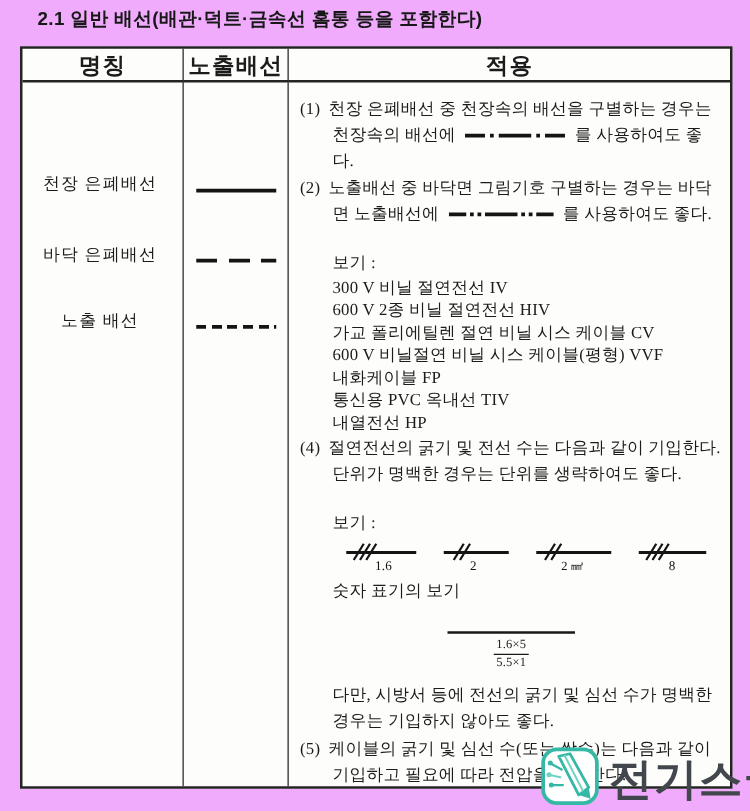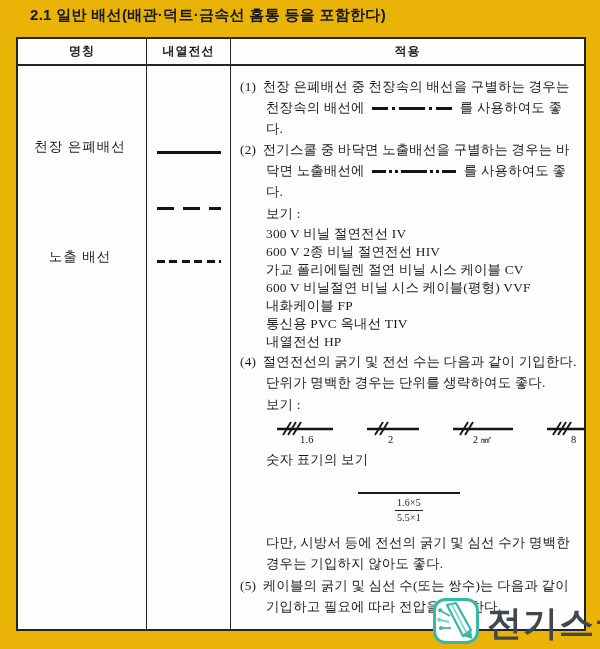--- a/index.html
+++ b/index.html
@@ -5,39 +5,39 @@
   html,body{margin:0;padding:0;}
   body{
     width:600px;height:649px;
     background:#f2f2ef;
     font-family:"Liberation Serif","DejaVu Serif",serif;
     color:#1b1b1b;
     -webkit-font-smoothing:antialiased;
   }
   .page{
     position:relative;width:600px;height:649px;
-    background:#eab308;overflow:hidden;
+    background:#f0abfc;overflow:hidden;
   }
   .doc-title{
     position:absolute;left:30px;top:6px;
     font-family:"Liberation Sans","DejaVu Sans",sans-serif;
     font-size:15px;font-weight:600;letter-spacing:.3px;color:#181818;
   }
   
   .sym-table{
     position:absolute;left:16px;top:37px;width:570px;height:594px;
     border:2px solid #242424;box-sizing:border-box;
     display:grid;grid-template-columns:129px 84px 1fr;grid-template-rows:27px 1fr;
     background:#fdfdfb;
   }
   .hcell{
     border-bottom:2.4px solid #242424;
     display:flex;align-items:center;justify-content:center;
     font-family:"Liberation Sans","DejaVu Sans",sans-serif;
-    font-size:12px;font-weight:600;letter-spacing:1px;
+    font-size:18px;font-weight:600;letter-spacing:1px;
   }
   .vline{border-right:1.6px solid #242424;}
   .bcell{position:relative;overflow:hidden;}
   
   .wire-label{
     position:absolute;left:0;right:4px;text-align:center;
     font-size:13.5px;letter-spacing:1px;
   }
   .wl-0{top:72px;} .wl-1{top:129px;} .wl-2{top:182px;}
   
@@ -45,26 +45,26 @@
   .lm-0{top:85px;}
   .lm-1{top:141px;background:repeating-linear-gradient(90deg,#141414 0 17px,transparent 17px 26px);}
   .lm-2{top:194px;background:repeating-linear-gradient(90deg,#141414 0 8px,transparent 8px 12.5px);}
   
   .app{
     padding:10px 6px 0 9px;
     font-size:13.4px;line-height:21px;letter-spacing:.2px;
   }
   p.item{margin:0;padding-left:26px;text-indent:-26px;}
   .num{margin-right:3px;}
-  .ex-label{margin:1px 0 1px 26px;}
+  .ex-label{margin:18px 0 1px 26px;}
   .ex-list{margin-left:26px;line-height:18px;}
   .ex-list div{white-space:nowrap;}
   .inline-sym{vertical-align:middle;margin:0 4px;}
   
-  .wirerow{display:flex;gap:32px;margin:5px 0 2px 36px;}
+  .wirerow{display:flex;gap:20px;margin:5px 0 2px 36px;}
   .wmark svg{display:block;}
   .numheading{margin:2px 0 20px 26px;}
   .frac{width:110px;margin:0 auto 8px auto;text-align:center;
     font-family:"Liberation Serif","DejaVu Serif",serif;font-size:10px;line-height:13.5px;}
   .frac .bar{border-bottom:2.6px solid #191919;height:2px;margin:0 4px 2px 4px;}
   .frac .top{display:inline-block;border-bottom:1px solid #191919;padding:0 2px;}
   .frac .bot{display:block;}
   .remark{margin:2px 0 1px 26px;}
   
   .wm{
@@ -80,25 +80,26 @@
 </head>
 <body>
 
 <div class="page">
 
   <div class="doc-title">2.1 일반 배선(배관·덕트·금속선 홈통 등을 포함한다)</div>
 
   <div class="sym-table">
 
     <div class="hcell vline">명칭</div>
-    <div class="hcell vline">내열전선</div>
+    <div class="hcell vline">노출배선</div>
     <div class="hcell">적용</div>
 
     <div class="bcell vline">
       <div class="wire-label wl-0">천장 은폐배선</div>
+      <div class="wire-label wl-1">바닥 은폐배선</div>
       <div class="wire-label wl-2">노출 배선</div>
     </div>
 
     <div class="bcell vline">
       <div class="linemark lm-0"></div>
       <div class="linemark lm-1"></div>
       <div class="linemark lm-2"></div>
     </div>
 
     <div class="bcell app">
@@ -107,21 +108,21 @@
         <span class="num">(1)</span>
         <span>천장 은폐배선 중 천장속의 배선을 구별하는 경우는 천장속의 배선에</span>
         <svg class="inline-sym" width="80" height="9" viewBox="0 0 80 9">
           <line x1="0" y1="4.5" x2="80" y2="4.5" stroke="#141414" stroke-width="3" stroke-dasharray="16 4 3 4 26 4 3 4 16"></line>
         </svg>
         <span>를 사용하여도 좋다.</span>
       </p>
 
       <p class="item">
         <span class="num">(2)</span>
-        <span>전기스쿨 중 바닥면 노출배선을 구별하는 경우는 바닥면 노출배선에</span>
+        <span>노출배선 중 바닥면 그림기호 구별하는 경우는 바닥면 노출배선에</span>
         <svg class="inline-sym" width="84" height="9" viewBox="0 0 84 9">
           <line x1="0" y1="4.5" x2="84" y2="4.5" stroke="#141414" stroke-width="3" stroke-dasharray="14 3 3 3 3 3 26 3 3 3 3 3 14"></line>
         </svg>
         <span>를 사용하여도 좋다.</span>
       </p>
 
       <div class="ex-label">보기 :</div>
       <div class="ex-list">
         <div>300 V 비닐 절연전선 IV</div>
         <div>600 V 2종 비닐 절연전선 HIV</div>

